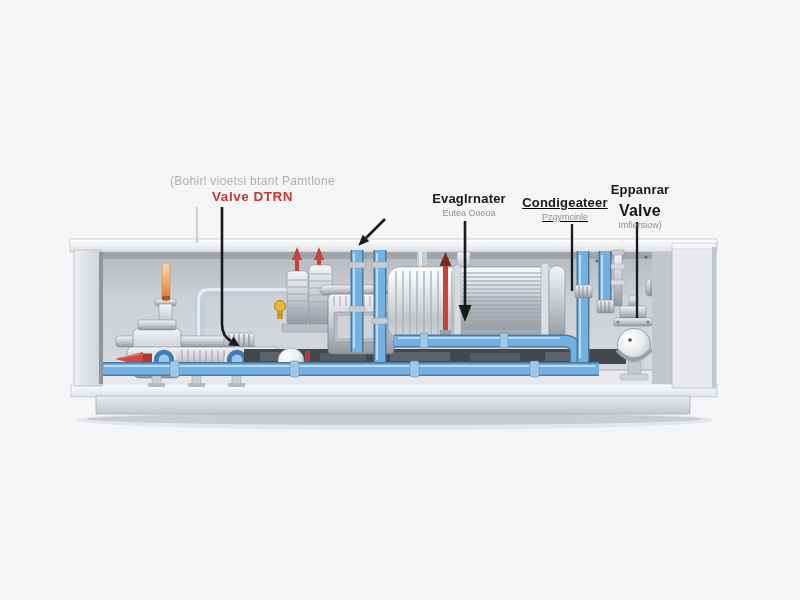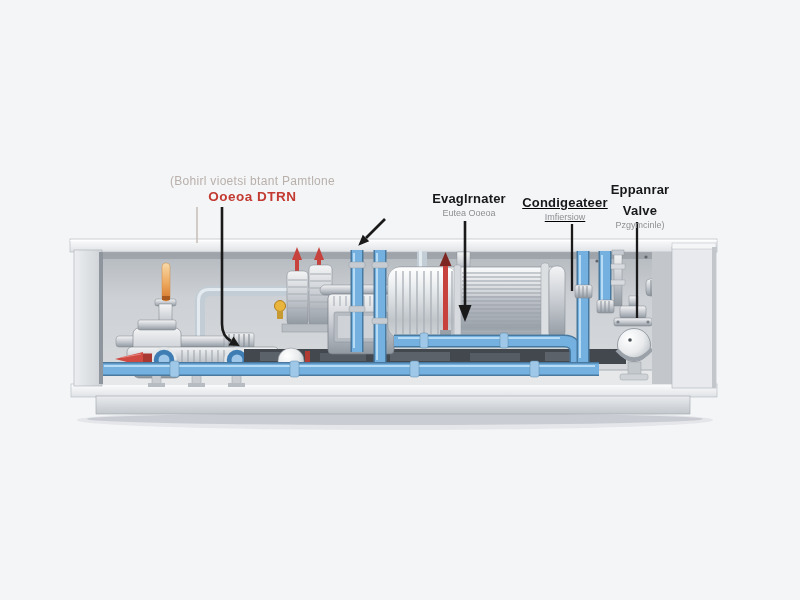--- a/index.html
+++ b/index.html
@@ -5,21 +5,21 @@
   html,body { margin:0; padding:0; }
   body {
     width:800px; height:600px; overflow:hidden;
     background:#f4f5f7;
     font-family:"Liberation Sans", sans-serif;
   }
   .stage { position:relative; width:800px; height:436px; background:#f4f5f7;border-radius:19px; }
   .stage svg { position:absolute; left:0; top:0; }
   .lbl { position:absolute; text-align:center; }
   .lbl-title { font-size:13px; font-weight:bold; color:#17181a; letter-spacing:.2px; line-height:13px; margin-bottom:3px; }
-  .lbl-title2 { font-size:13px; font-weight:bold; color:#17181a; letter-spacing:.2px; line-height:13px; margin-bottom:3px; }
+  .lbl-title2 { font-size:16px; font-weight:bold; color:#17181a; letter-spacing:.2px; line-height:13px; margin-bottom:3px; }
   .lbl-sub { font-size:9px; color:#8e8f91; line-height:11px; }
   .lbl-ghost { font-size:12px; color:#b9b0ab; letter-spacing:.3px; line-height:13px; }
   .lbl-red { font-size:13.5px; font-weight:bold; color:#c23a31; letter-spacing:.5px; margin-top:1px; }
 </style>
 </head>
 <body>
 
 <div class="stage">
 
   <svg width="800" height="600" viewBox="0 0 800 600">
@@ -266,33 +266,33 @@
         <line x1="465" y1="221" x2="465" y2="306" stroke="#1a1a1a" stroke-width="2.6"></line>
         <polygon points="465,322 458.5,305 471.5,305" fill="#1a1a1a"></polygon>
       </g>
       <line x1="572" y1="224" x2="572" y2="291" stroke="#1a1a1a" stroke-width="2.3"></line>
       <line x1="637" y1="222" x2="637" y2="318" stroke="#1a1a1a" stroke-width="2.3"></line>
     </g>
   </svg>
 
   <div class="lbl" style="left:150px; top:175px; width:205px;">
     <div class="lbl-ghost">(Bohirl vioetsi btant Pamtlone</div>
-    <div class="lbl-red">Ooeoa DTRN</div>
+    <div class="lbl-red">Valve DTRN</div>
   </div>
 
 
   <div class="lbl" style="left:416px; top:192px; width:106px;">
     <div class="lbl-title">Evaglrnater</div>
     <div class="lbl-sub">Eutea Ooeoa</div>
   </div>
 
   <div class="lbl" style="left:511px; top:196px; width:108px;text-decoration:underline;">
     <div class="lbl-title">Condigeateer</div>
-    <div class="lbl-sub">Imfiersiow</div>
+    <div class="lbl-sub">Pzgymcinle</div>
   </div>
 
   <div class="lbl" style="left:594px; top:183px; width:92px;">
     <div class="lbl-title" style="margin-bottom:8px;">Eppanrar</div>
     <div class="lbl-title2">Valve</div>
-    <div class="lbl-sub">Pzgymcinle)</div>
+    <div class="lbl-sub">Imfiersiow)</div>
   </div>
 
 </div>
 
 </body></html>

